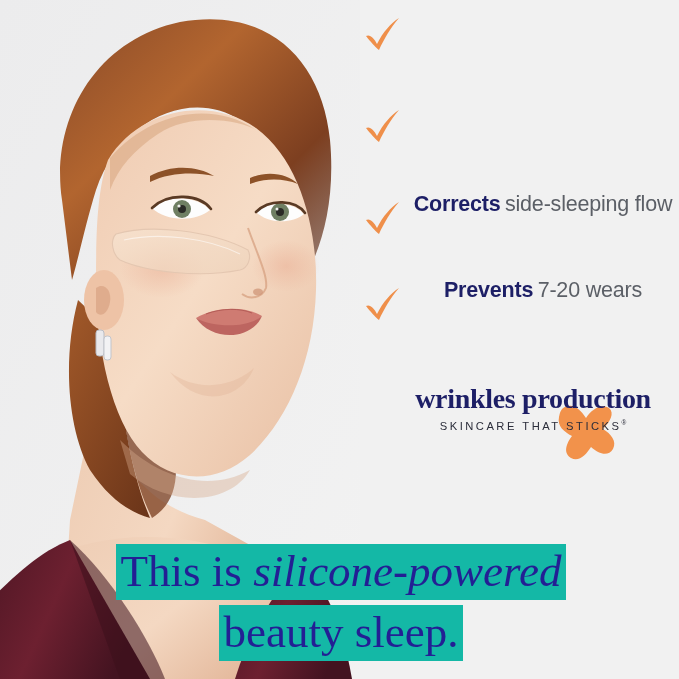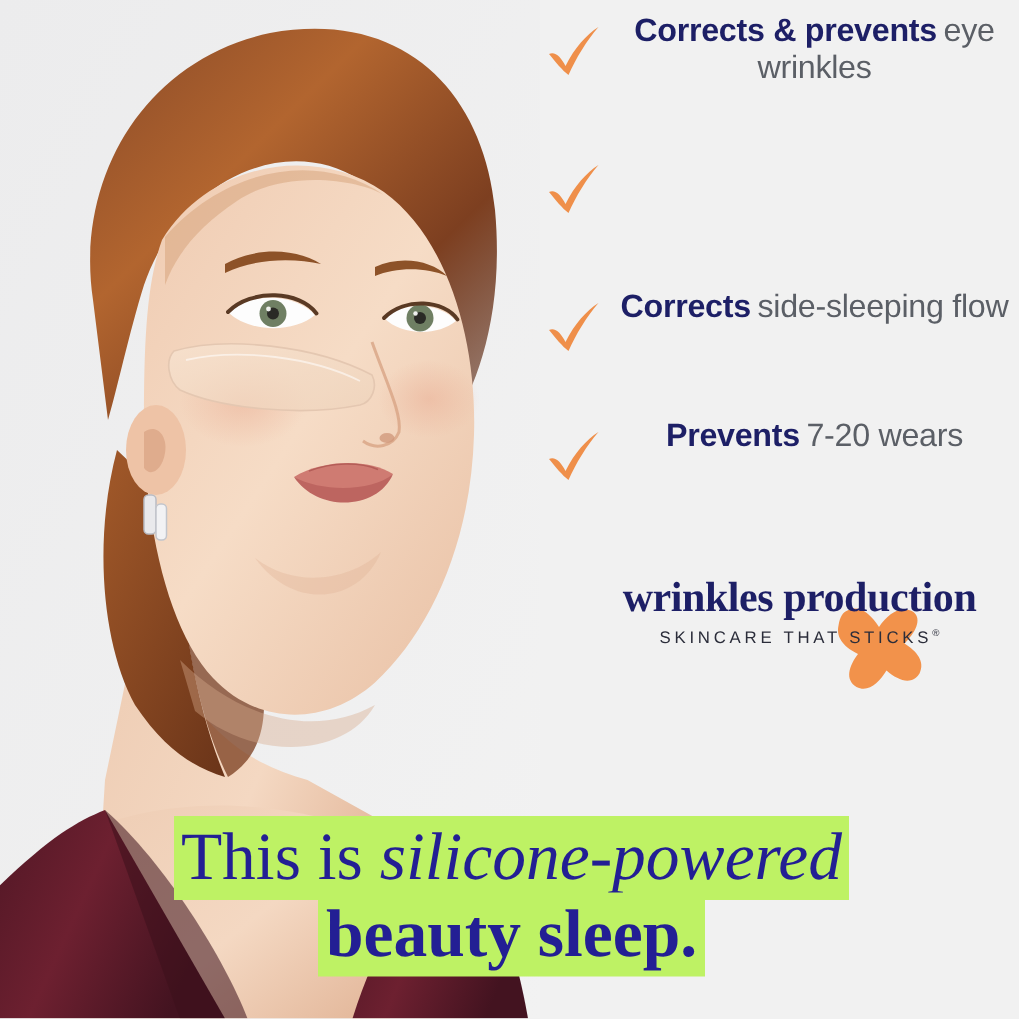--- a/index.html
+++ b/index.html
@@ -40,25 +40,25 @@
     font-family:"Liberation Sans",sans-serif;font-size:11.2px;color:#2b2d3a;
     letter-spacing:2.5px;white-space:nowrap;}
   .tagline sup{font-size:6.5px;vertical-align:super;letter-spacing:0;}
 
   
   .headline{position:absolute;left:56px;top:548px;width:570px;
     font-family:"Liberation Serif",serif;color:#231f94;
     font-size:45px;line-height:1.06;text-align:center;}
   .hl-row{display:block;white-space:nowrap;}
   .hl-row .hi{
-    background:#bef264;
+    background:#14b8a6;
     box-decoration-break:clone;-webkit-box-decoration-break:clone;
     padding:2px 5px 4px 5px;
   }
-  .hl-row.r2{margin-top:3px;font-weight:bold;}
+  .hl-row.r2{margin-top:13px;}
   .ital{font-style:italic;}
 </style>
 </head>
 <body>
 
 <div id="stage">
 
   <div class="photo">
     <svg viewBox="0 0 360 679" preserveAspectRatio="xMinYMin slice">
       <defs>
@@ -165,24 +165,20 @@
   </div>
 
   <div class="bullets">
 
     <div class="bullet b1">
       <span class="tick">
         <svg viewBox="0 0 40 40">
           <path d="M4 22 C8 20 12 24 15 30 C21 18 29 9 37 4 C29 13 22 25 17 36 C13 33 8 27 4 22 Z" fill="#ef8f4a"></path>
         </svg>
       </span>
-      <div class="btext">
-        <span class="lead">Corrects &amp; prevents</span>
-        <span class="rest">eye wrinkles</span>
-      </div>
     </div>
 
     <div class="bullet b2">
       <span class="tick">
         <svg viewBox="0 0 40 40">
           <path d="M4 22 C8 20 12 24 15 30 C21 18 29 9 37 4 C29 13 22 25 17 36 C13 33 8 27 4 22 Z" fill="#ef8f4a"></path>
         </svg>
       </span>
     </div>
 

